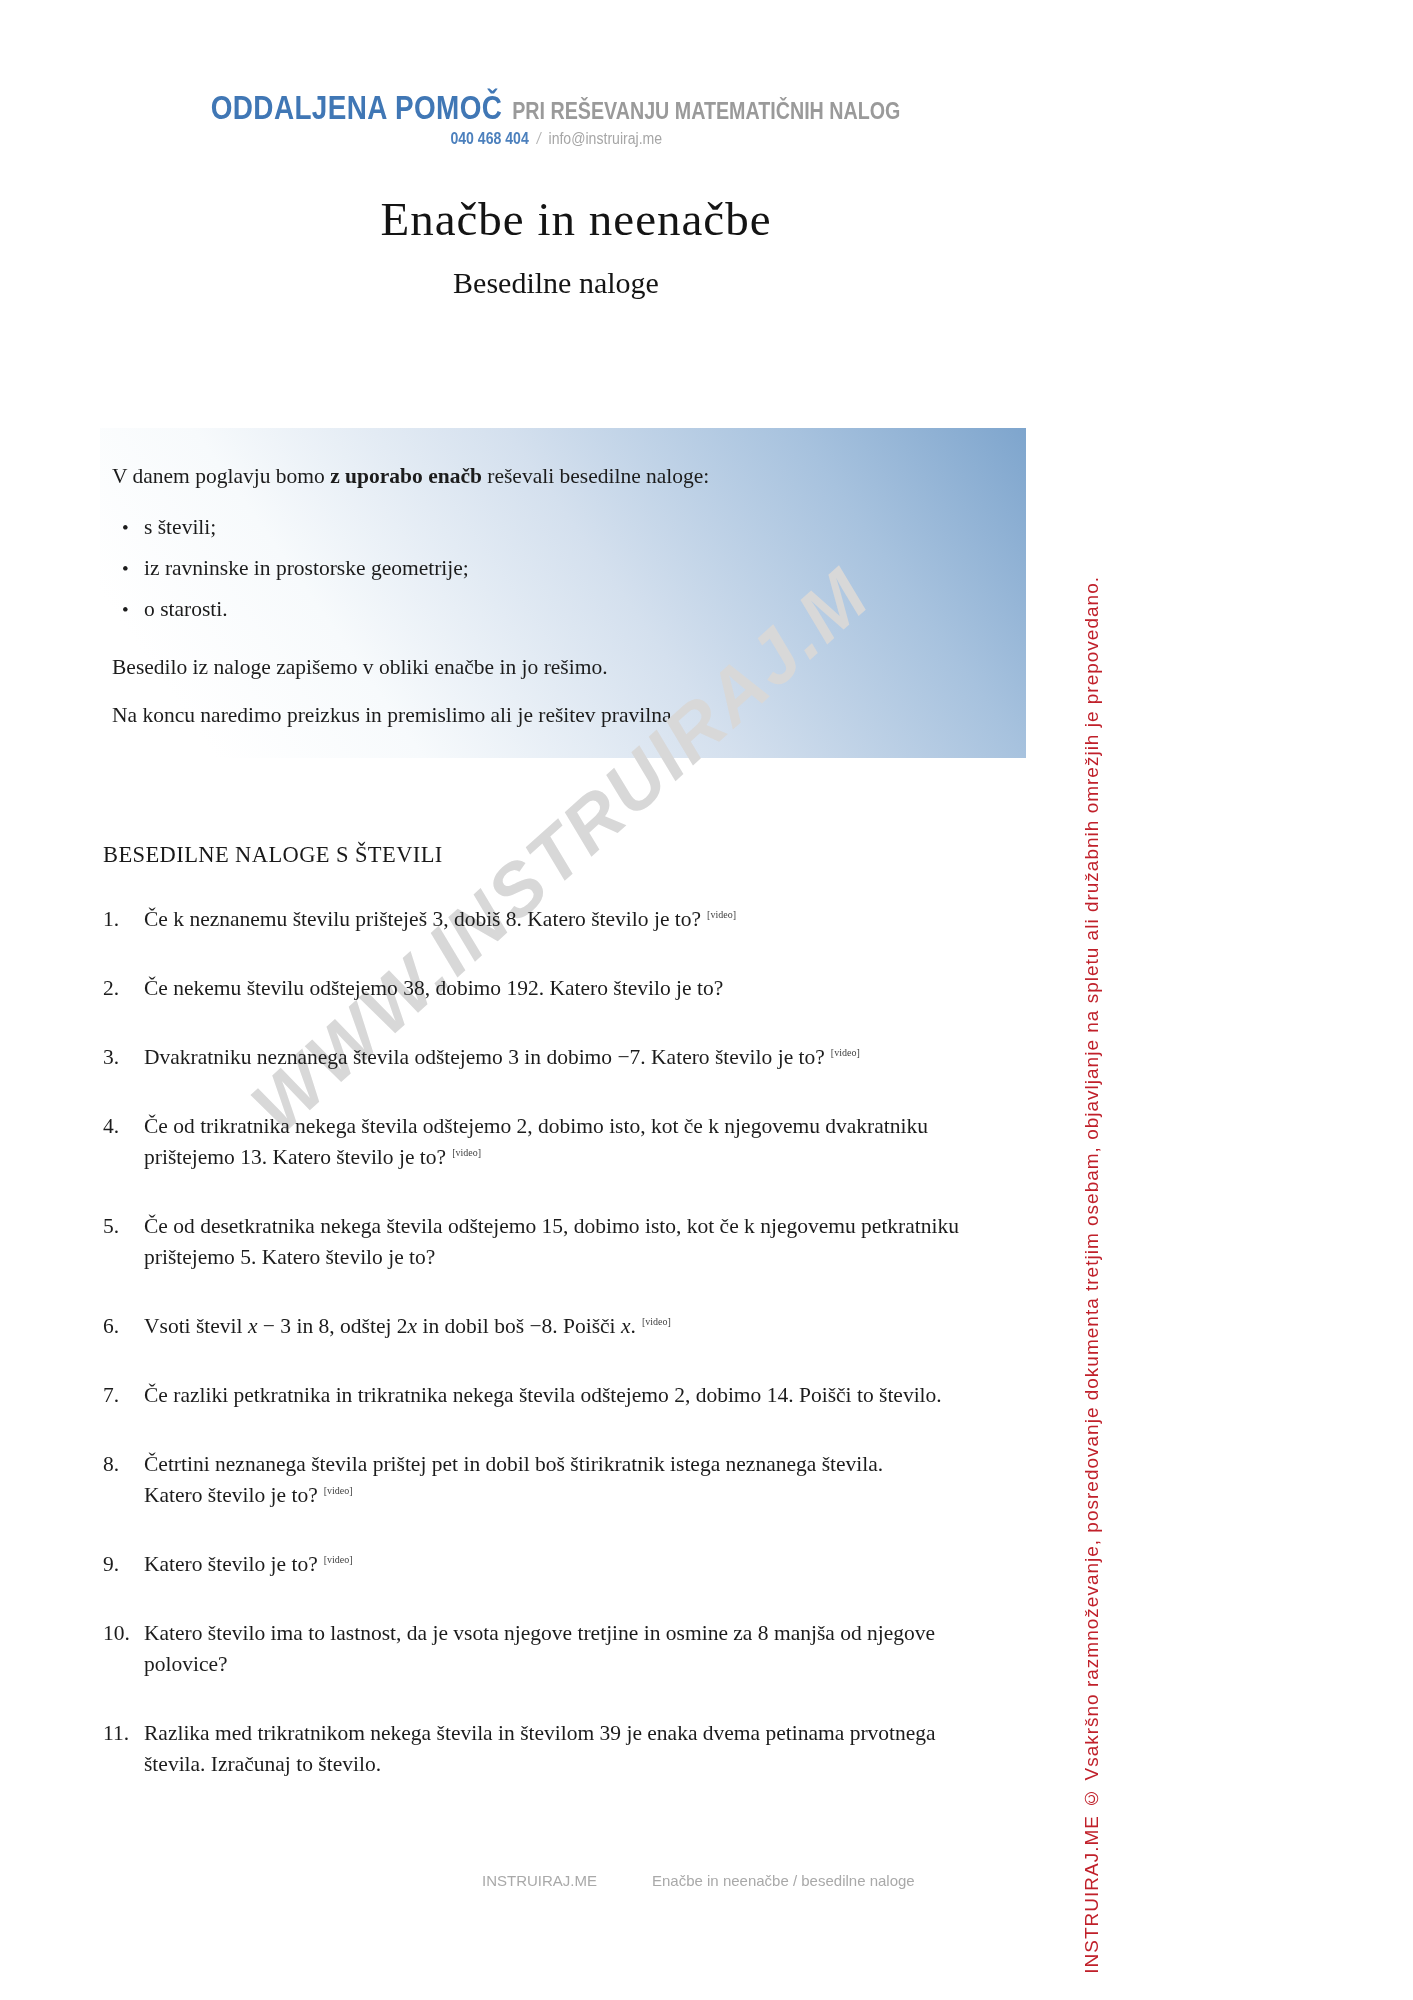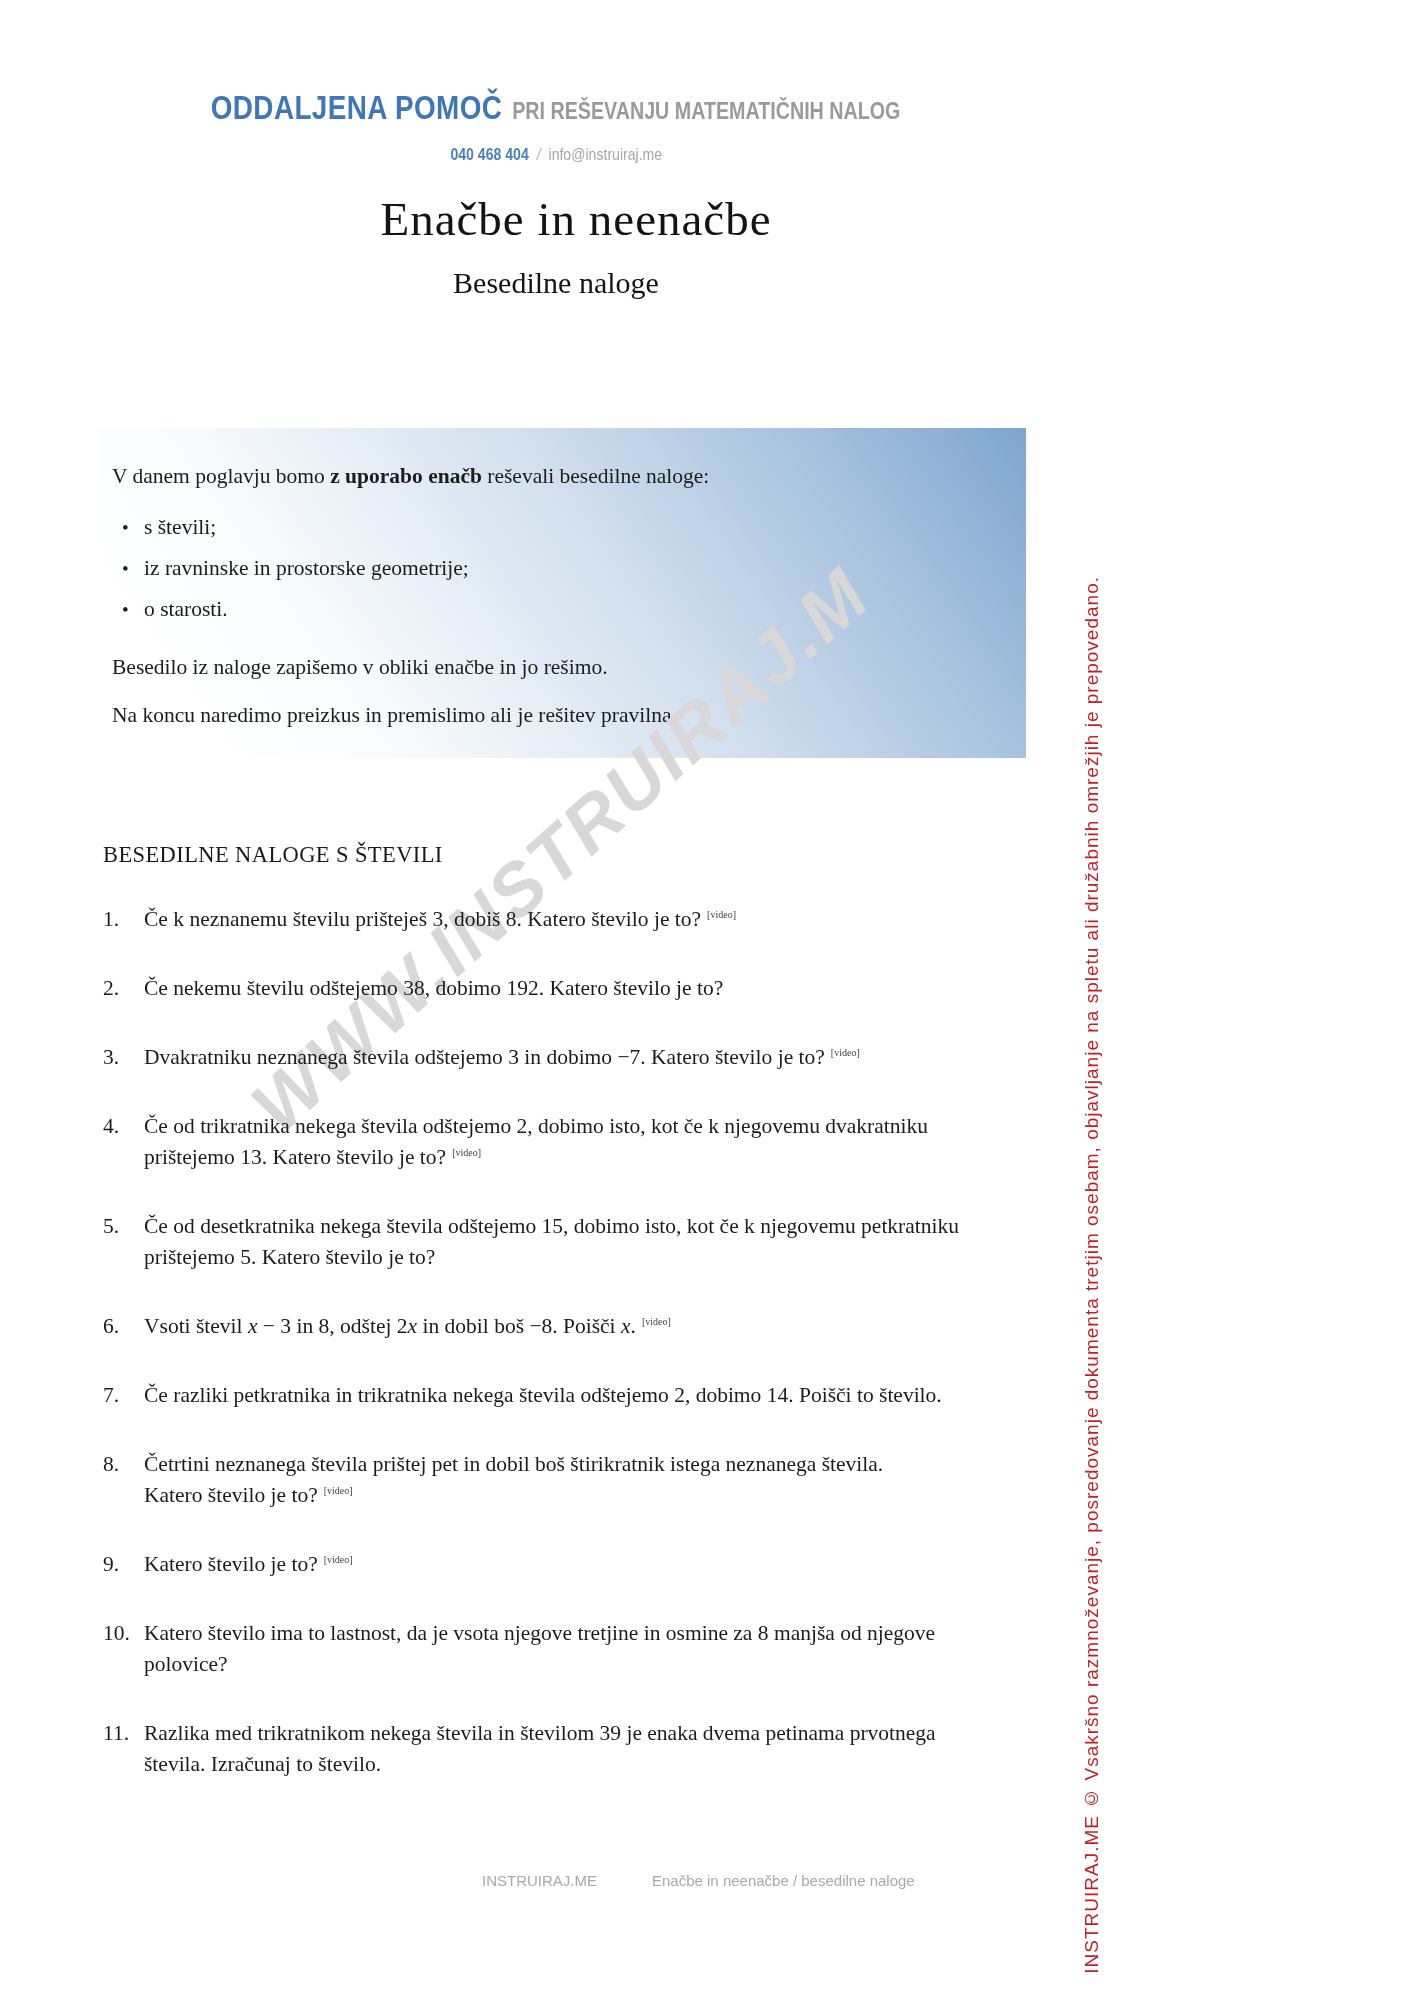--- a/index.html
+++ b/index.html
@@ -9,21 +9,21 @@
   }
 
   
   .hdr { position:absolute; top:88px; left:0; width:1112px; text-align:center; }
   .hdr-line1 {
     display:inline-block; transform:scaleX(0.82); transform-origin:50% 50%;
     white-space:nowrap; font-family:"Liberation Sans", sans-serif; font-weight:bold;
   }
   .brand   { font-size:34px; color:#4077b5; letter-spacing:0.5px; }
   .tagline { font-size:24px; color:#9a9a9a; margin-left:12px; }
-  .hdr-line2 { margin-top:19px; }
+  .hdr-line2 { margin-top:3px; }
   .hdr-line2-inner {
     display:inline-block; transform:scaleX(0.88); transform-origin:50% 50%;
     white-space:nowrap; font-family:"Liberation Sans", sans-serif; font-size:16px;
   }
   .phone { color:#4c80bd; font-weight:bold; }
   .sep   { color:#b5b5b5; margin:0 9px; font-style:italic; }
   .email { color:#a6a6a6; }
 
   
   .title    { position:absolute; top:192px; left:0; width:1112px; text-align:center;

